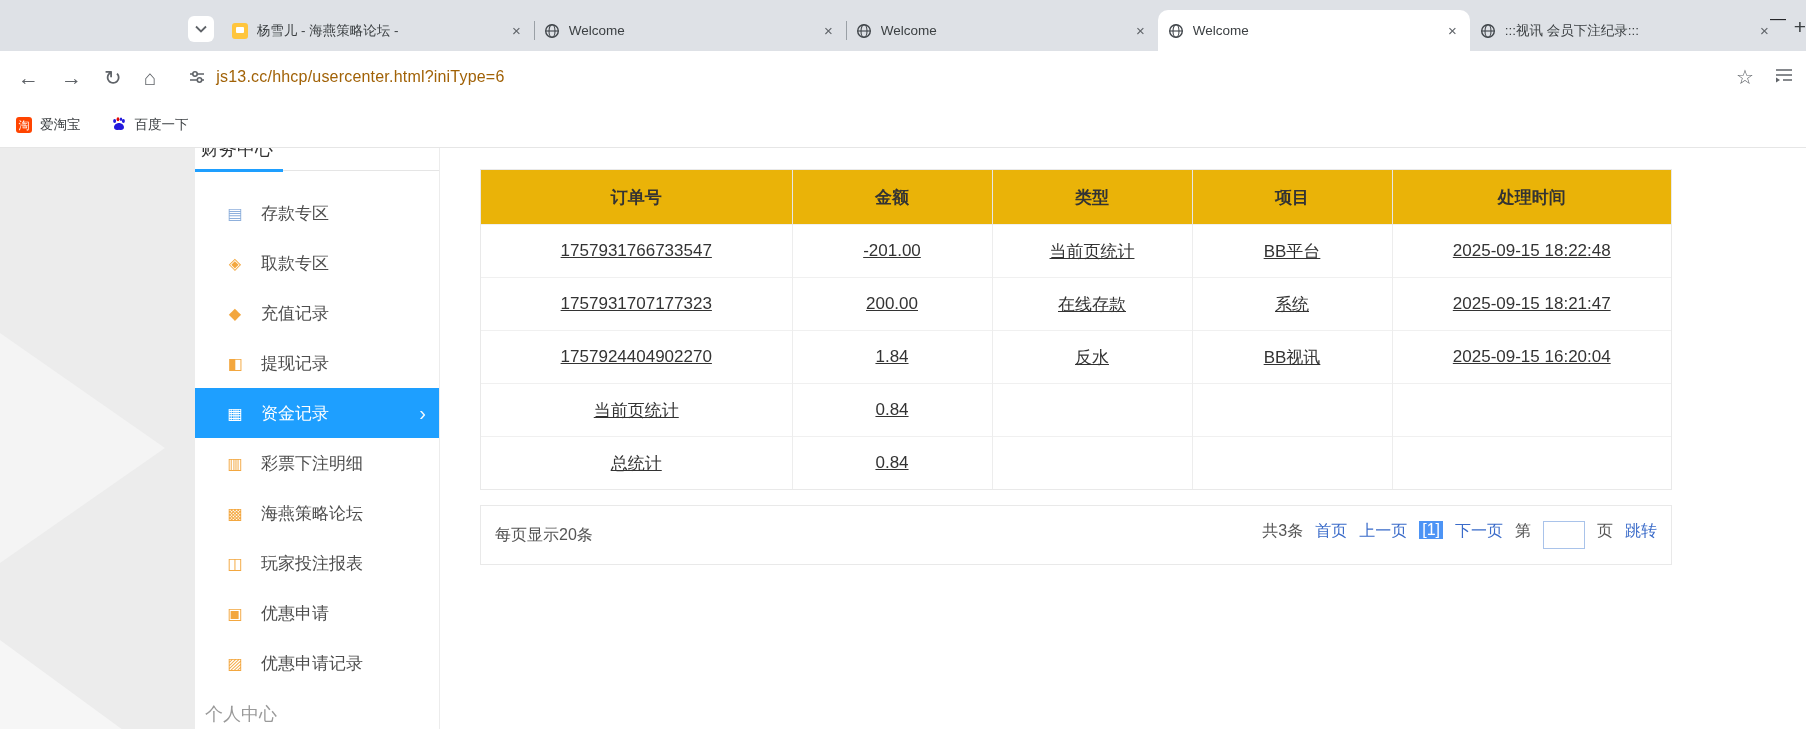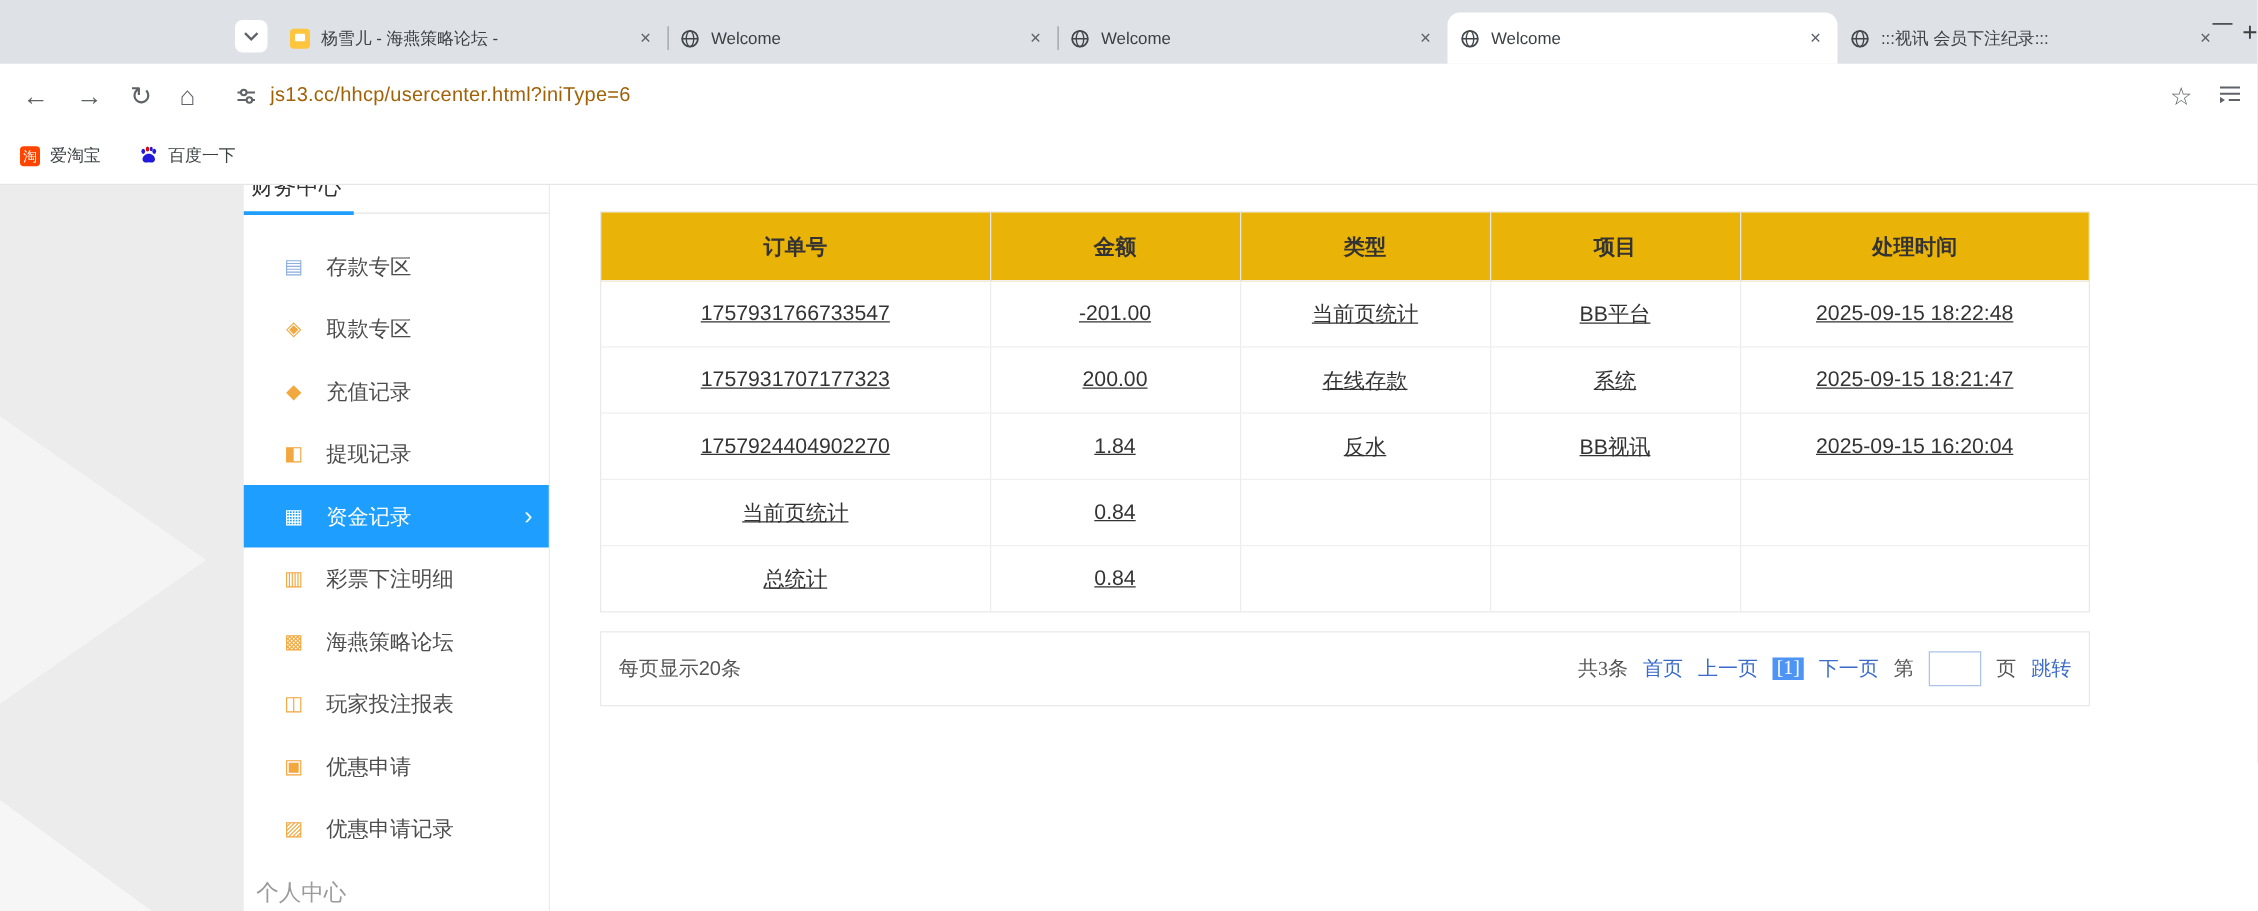--- a/index.html
+++ b/index.html
@@ -64,21 +64,21 @@
   .btn-query{background:#1E9FFF;color:#fff;font-size:16px;height:36px;padding:0 15px;border:none;border-radius:3px;margin-left:14px;cursor:pointer;font-family:inherit;}
 
   .table-box{margin-top:21px;border:1px solid #e9e9e9;}
   table{width:100%;border-collapse:collapse;font-size:17px;color:#333;table-layout:fixed;}
   th{background:#eab308;font-weight:bold;height:52px;border-left:1px solid #e6e6e6;}
   th:first-child{border-left:none;}
   td{height:50px;text-align:center;border-left:1px solid #ededed;border-top:1px solid #f0f0f0;text-decoration:underline;}
   td:first-child{border-left:none;}
 
   .pagination{margin-top:15px;border:1px solid #e9e9e9;height:58px;display:flex;align-items:center;padding:0 14px;font-size:16px;color:#555;background:#fff;}
-  .pg-right{margin-left:auto;display:flex;align-items:center;gap:12px;font-family:Liberation Serif, serif;}
+  .pg-right{margin-left:auto;display:flex;align-items:flex-start;gap:12px;}
   .pg-link{color:#3a6bc9;cursor:pointer;}
   .pg-current{background:#4d94f5;color:#fff;padding:0 3px;cursor:pointer;}
   .jump-input{width:36px;height:24px;border:1px solid #a9c3ea;font-size:15px;text-align:center;font-family:inherit;}
 </style>
 </head>
 <body>
 
 <div class="window">
 
   <div class="tabstrip">

